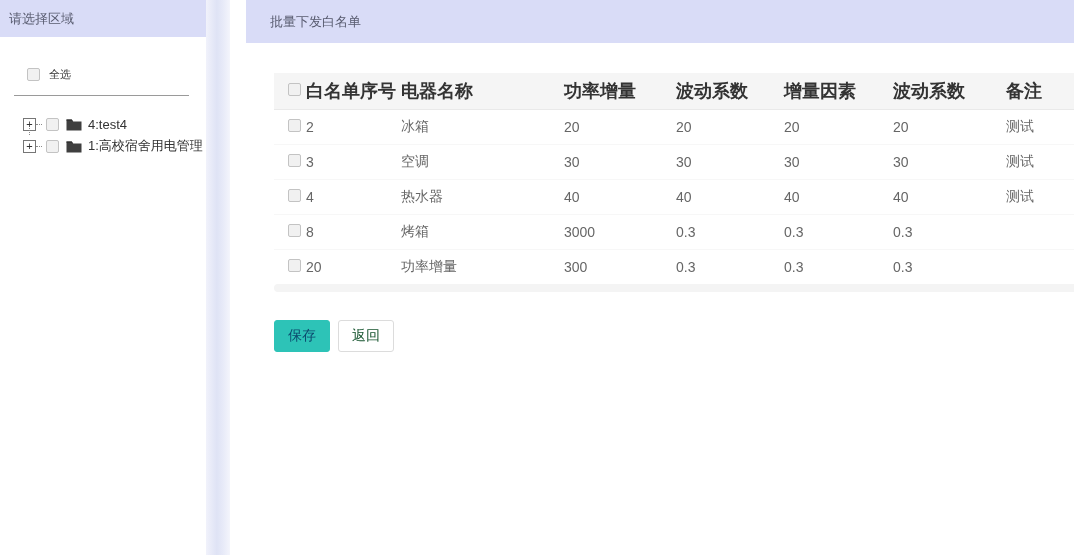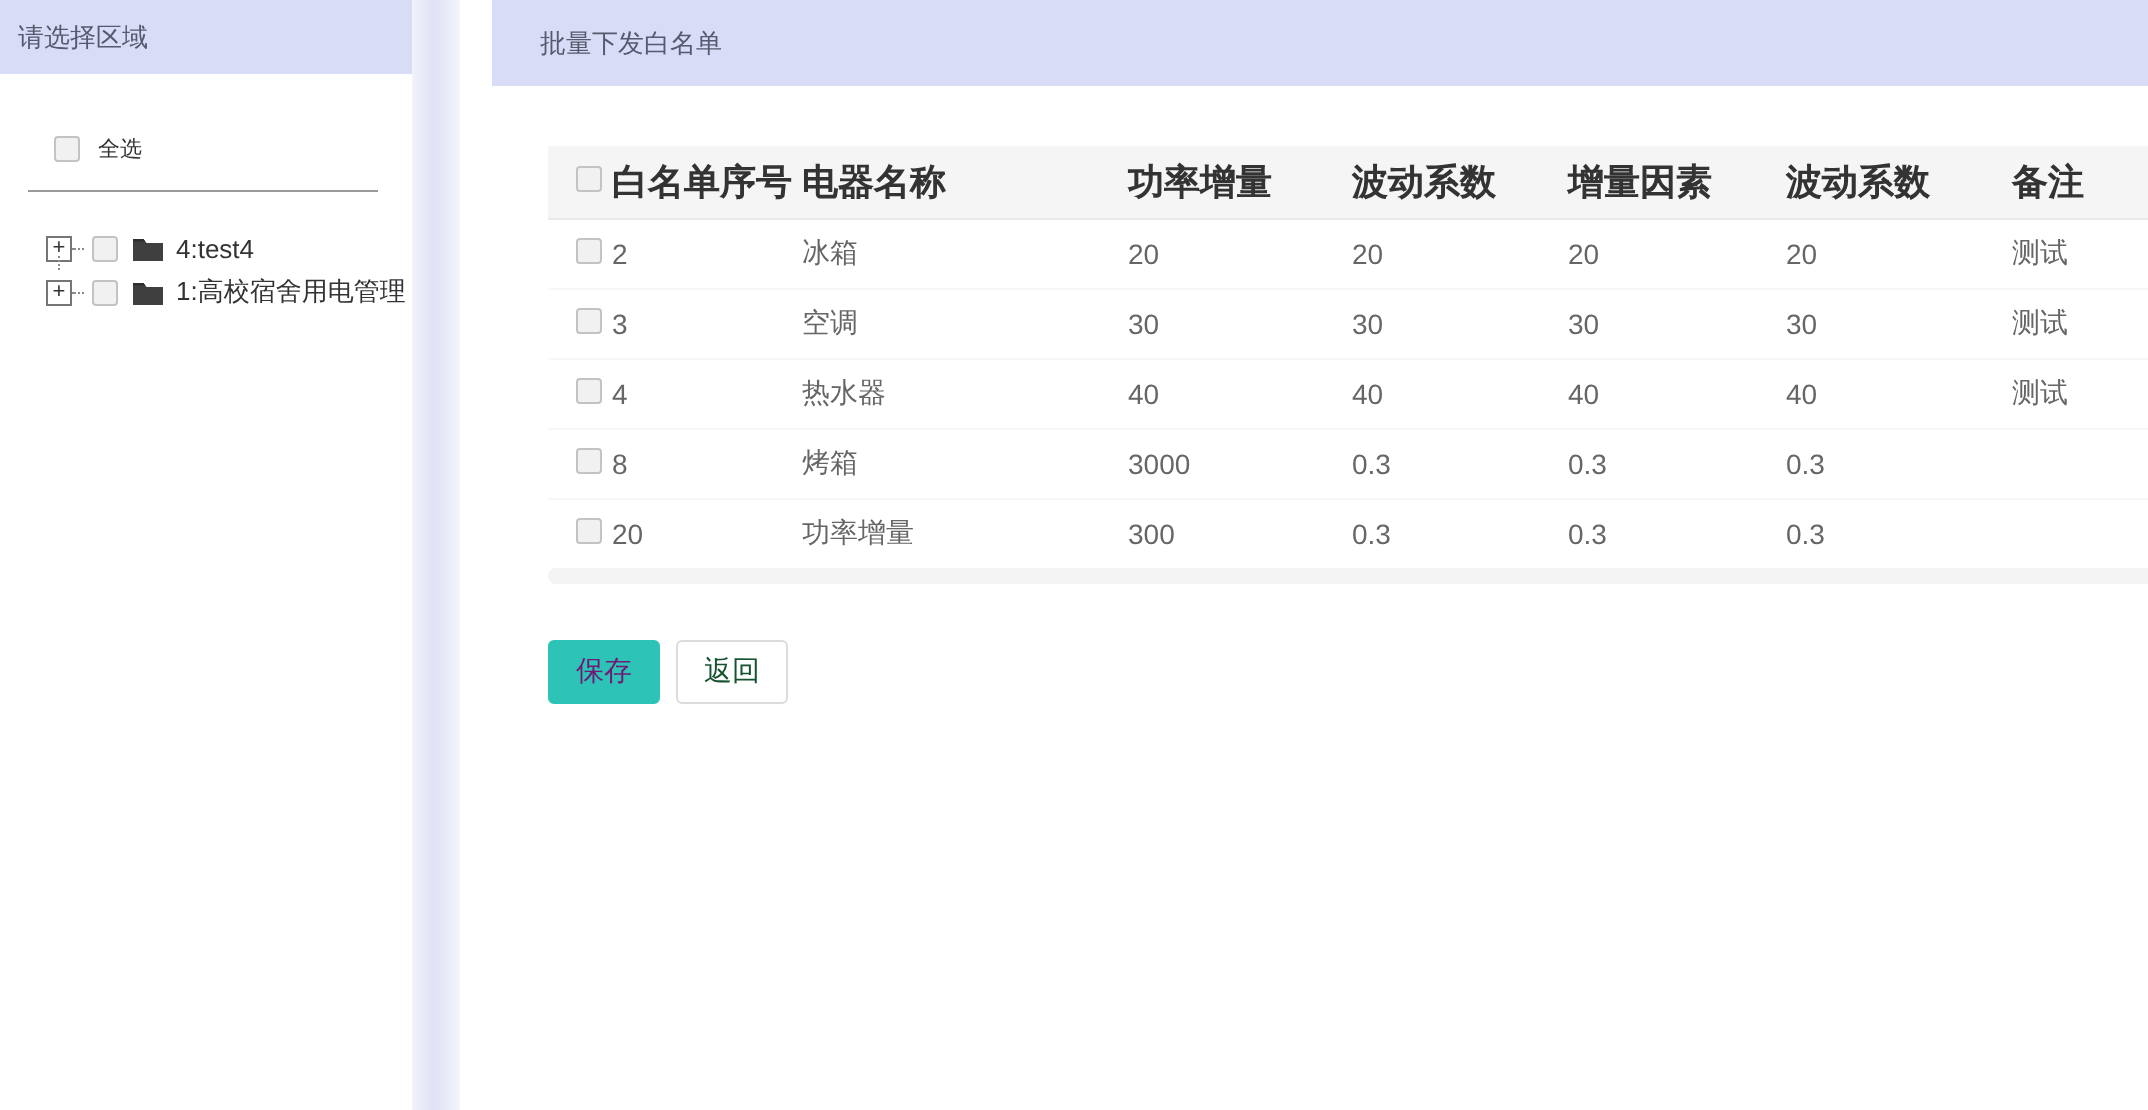--- a/index.html
+++ b/index.html
@@ -76,21 +76,21 @@
   .remark-input {
     width:397px; height:30px; border:1px solid #dcdcdc; border-radius:2px;
     font-size:14px; padding:0 8px; color:#333; outline:none;
     font-family:"Liberation Sans","DejaVu Sans",sans-serif;
   }
   .btn-row { margin-top:28px; display:flex; align-items:center; }
   .btn {
     height:32px; min-width:50px; padding:0 13px; font-size:14px; border-radius:3px;
     cursor:pointer; font-family:"Liberation Sans","DejaVu Sans",sans-serif;
   }
-  .btn-save { background:#2dc3b7; border:1px solid #2dc3b7; color:#701a75; }
+  .btn-save { background:#2dc3b7; border:1px solid #2dc3b7; color:#0c4a6e; }
   .btn-back { background:#fff; border:1px solid #dcdcdc; color:#14532d; margin-left:8px; }
 </style>
 </head>
 <body>
 
 <div class="gap-strip"></div>
 
 <aside class="sidebar">
   <div class="panel-header">请选择区域</div>
   <div class="sidebar-body">

